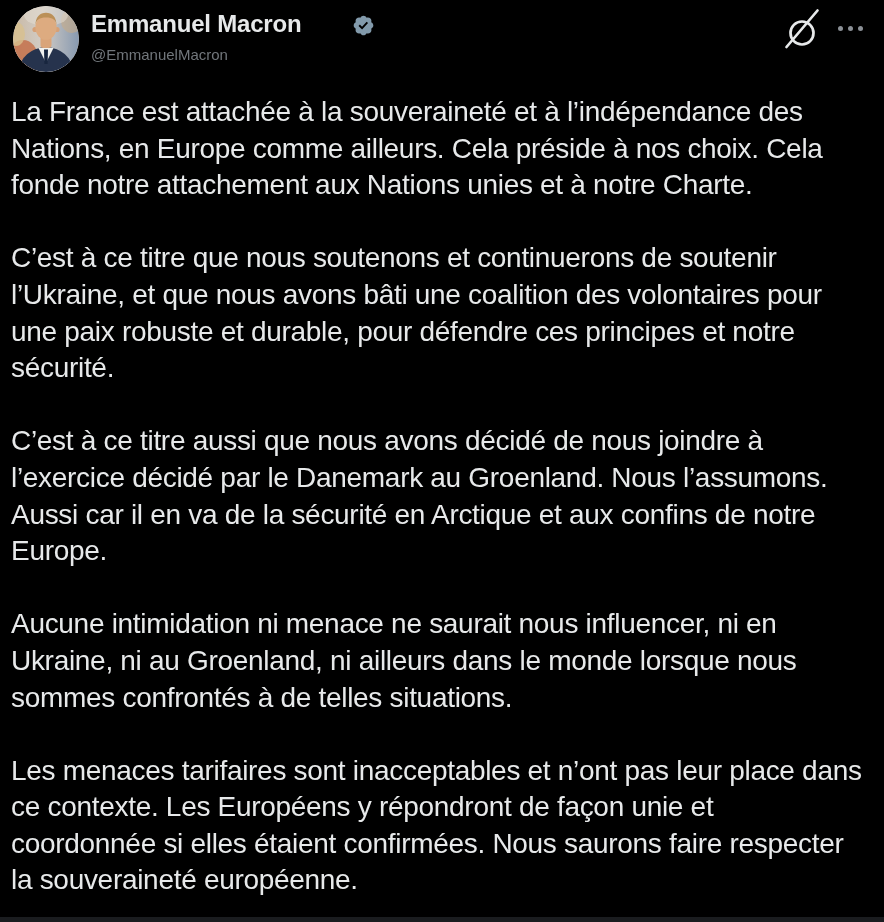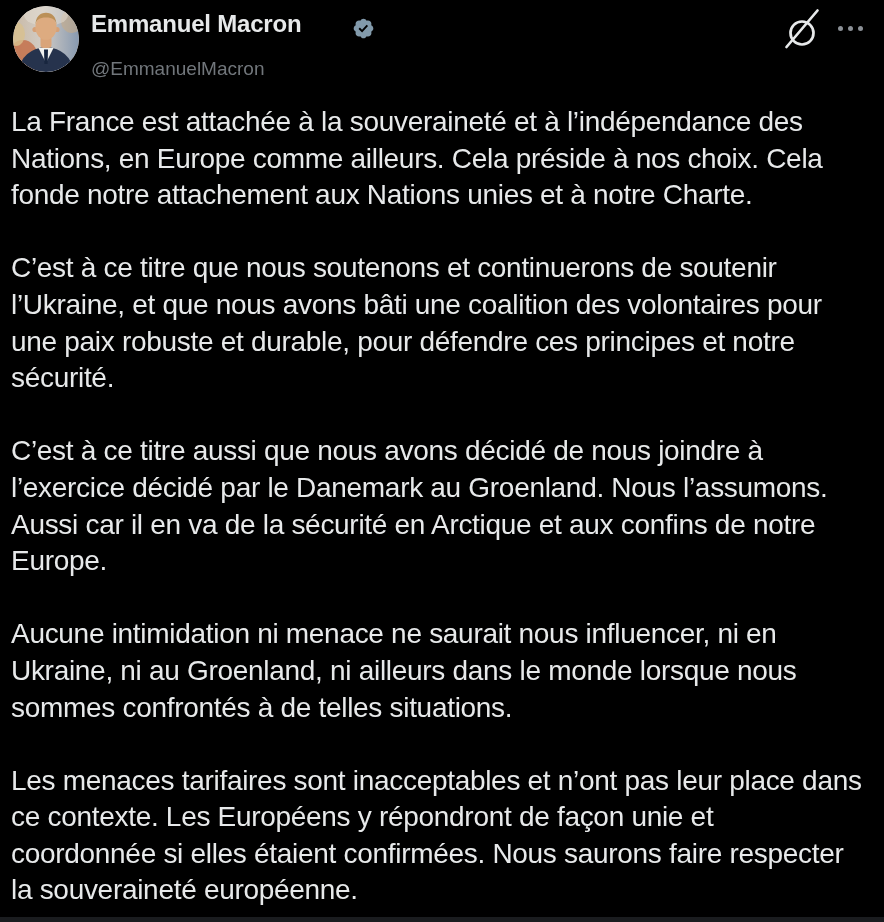--- a/index.html
+++ b/index.html
@@ -33,43 +33,43 @@
     background: #cfc9c2;
   }
   .avatar svg { display: block; width: 66px; height: 66px; }
   .author-block {
     margin-left: 12px;
     padding-top: 3px;
     min-width: 0;
   }
   .author-name-row {
     display: flex;
-    align-items: flex-end;
+    align-items: center;
     gap: 44px;
   }
   .author-name {
     color: #e7e9ea;
     font-size: 24px;
     font-weight: 700;
     line-height: 30px;
     letter-spacing: -0.2px;
     cursor: pointer;
   }
   .verified {
     margin-left: 7px;
     display: inline-flex;
     transform: translateY(1px);
   }
   .verified svg { display: block; }
   .author-handle {
     color: #71767b;
-    font-size: 19px;
+    font-size: 15px;
     font-weight: 400;
     line-height: 27px;
-    margin-top: 16px;
+    margin-top: 2px;
     cursor: pointer;
   }
   
   .grok-btn {
     position: absolute;
     top: 7px;
     right: 61px;
     width: 42px;
     height: 42px;
     background: transparent;

